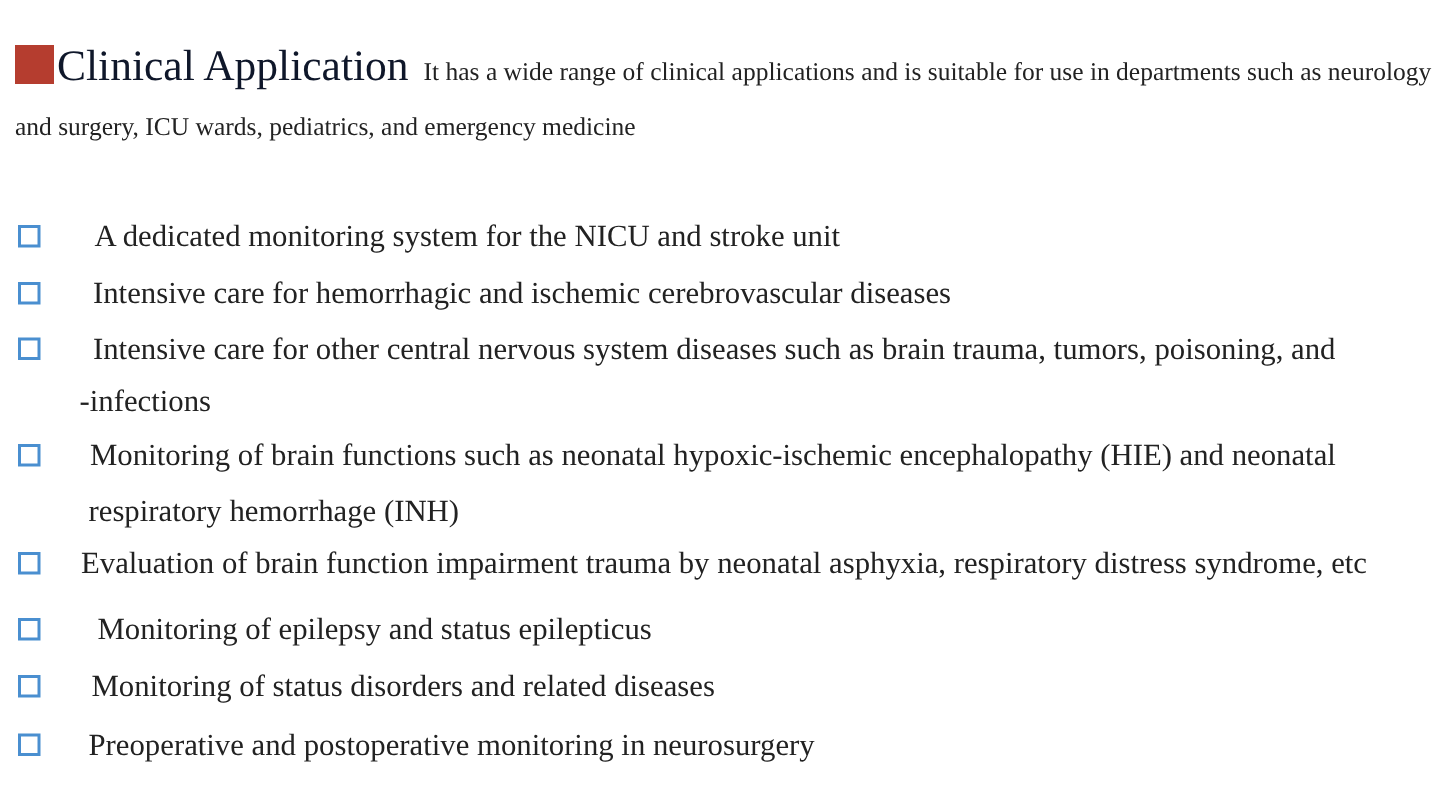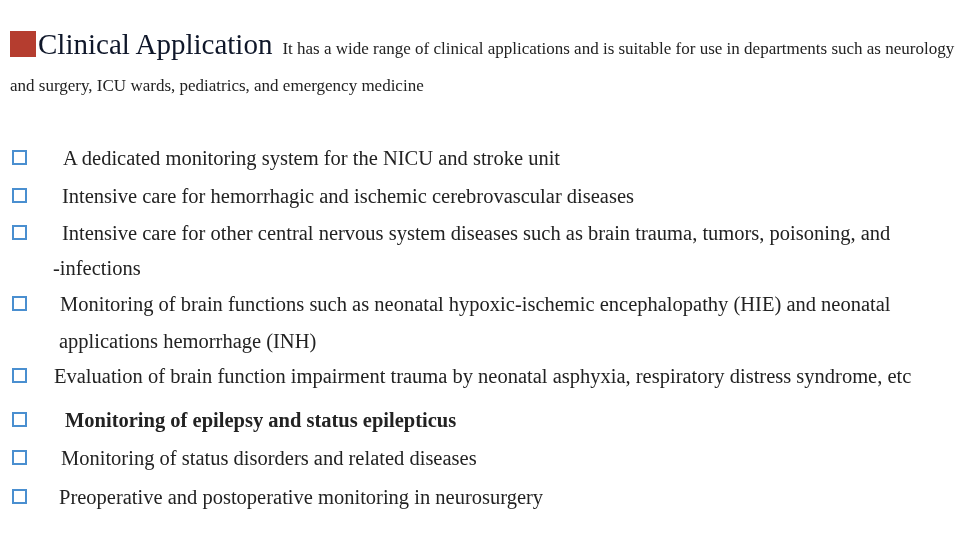--- a/index.html
+++ b/index.html
@@ -92,30 +92,30 @@
 <div class="item" style="top:215px;">
   <span class="cb"></span>
   <span class="item-text" style="left:50px;">Intensive care for other central nervous system diseases such as brain trauma, tumors, poisoning, and</span>
 </div>
 <div class="cont" style="left:53px; top:250px;">-infections</div>
 
 <div class="item" style="top:286px;">
   <span class="cb"></span>
   <span class="item-text" style="left:48px;font-family:Liberation Serif, serif;">Monitoring of brain functions such as neonatal hypoxic-ischemic encephalopathy (HIE) and neonatal</span>
 </div>
-<div class="cont" style="left:59px; top:323px;">applications hemorrhage (INH)</div>
+<div class="cont" style="left:59px; top:323px;">respiratory hemorrhage (INH)</div>
 
 <div class="item" style="top:358px;">
   <span class="cb"></span>
   <span class="item-text" style="left:42px;">Evaluation of brain function impairment trauma by neonatal asphyxia, respiratory distress syndrome, etc</span>
 </div>
 
 <div class="item" style="top:402px;">
   <span class="cb"></span>
-  <span class="item-text" style="left:53px;font-weight:bold;">Monitoring of epilepsy and status epilepticus</span>
+  <span class="item-text" style="left:53px;">Monitoring of epilepsy and status epilepticus</span>
 </div>
 
 <div class="item" style="top:440px;">
   <span class="cb"></span>
   <span class="item-text" style="left:49px;">Monitoring of status disorders and related diseases</span>
 </div>
 
 <div class="item" style="top:479px;">
   <span class="cb"></span>
   <span class="item-text" style="left:47px;font-family:Liberation Serif, serif;">Preoperative and postoperative monitoring in neurosurgery</span>

